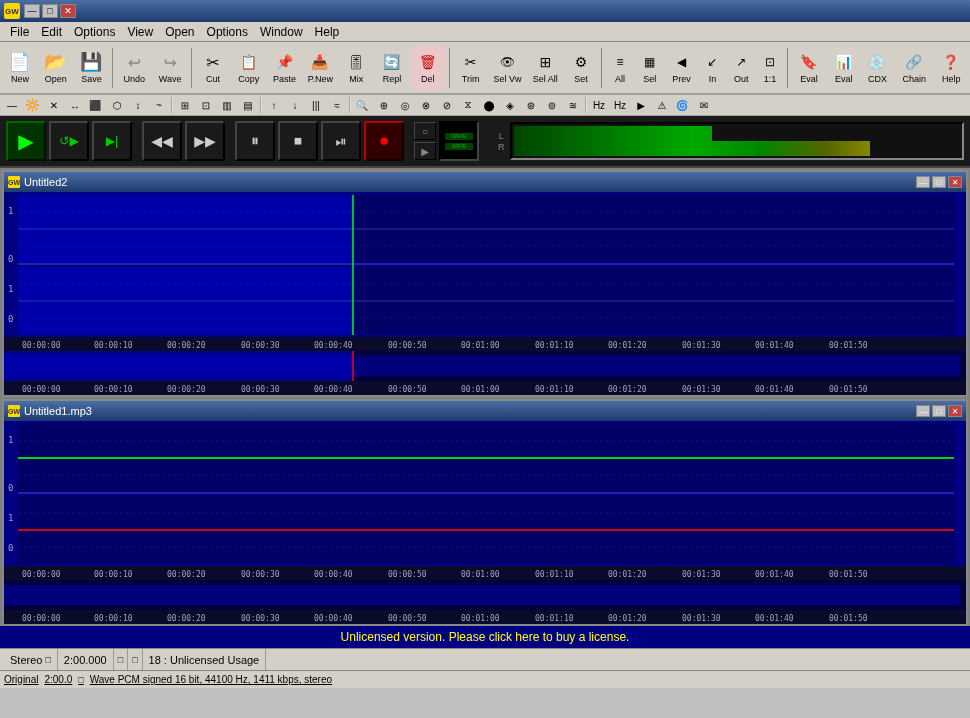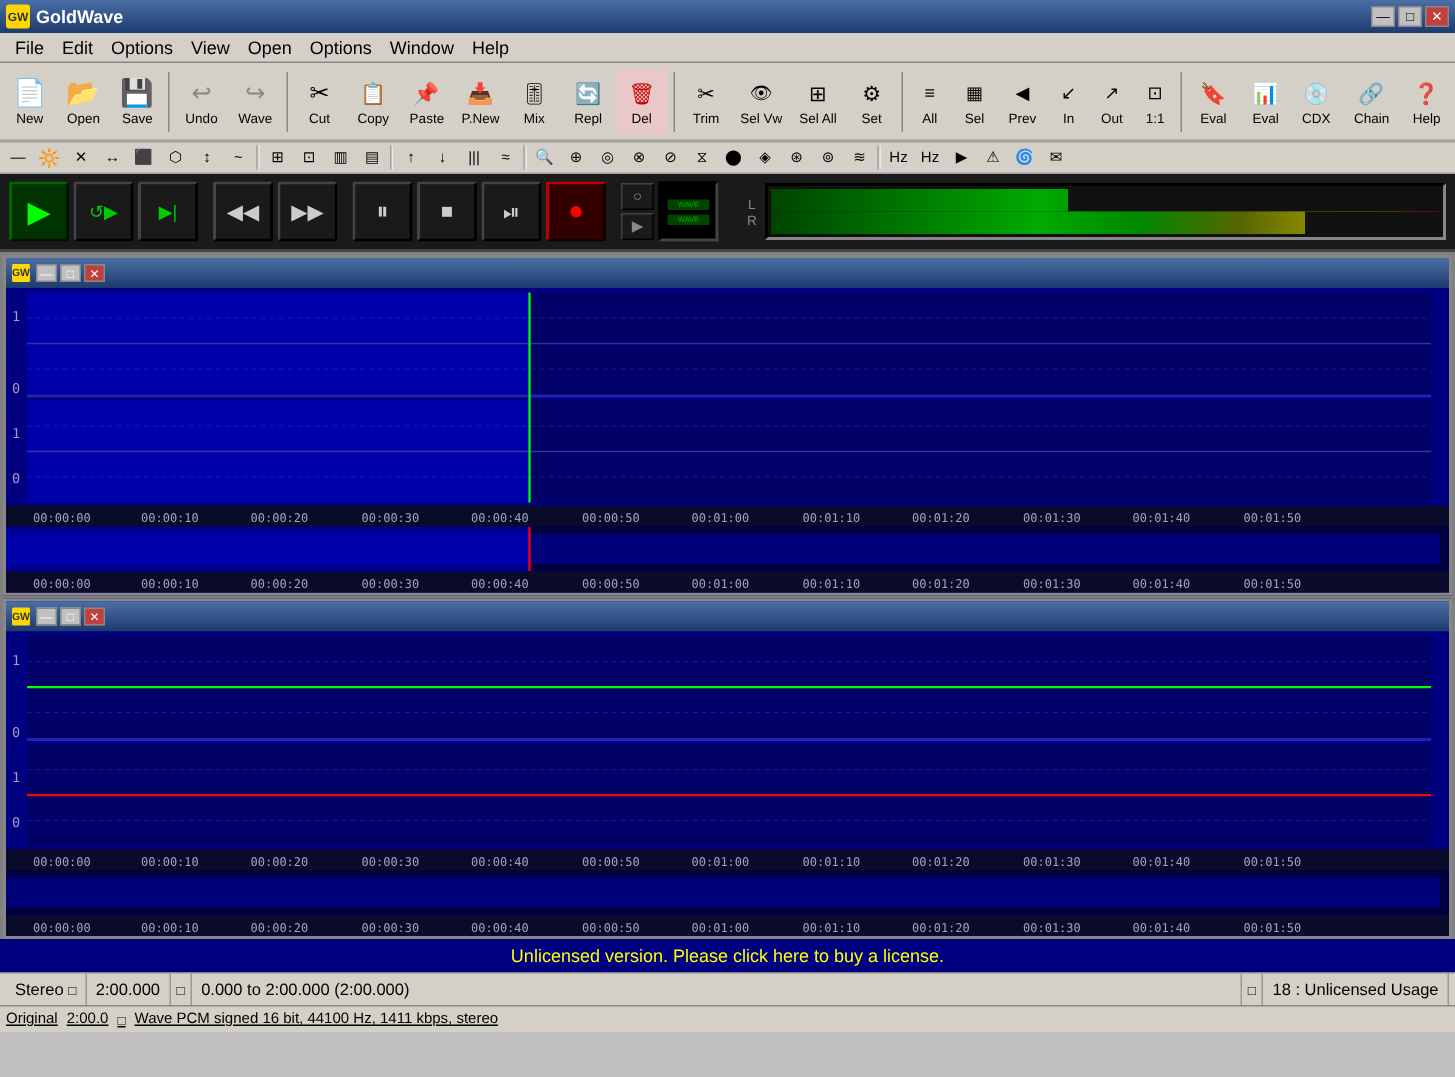--- a/index.html
+++ b/index.html
@@ -288,21 +288,20 @@
       height: 40px;
       background: #888;
       margin: 0 3px;
     }
   </style>
 </head>
 <body>
 
 <div id="title-bar">
   <div id="title-logo" style="width:16px;height:16px;background:#ffd700;border-radius:2px;display:flex;align-items:center;justify-content:center;font-size:8px;font-weight:bold;color:#333;margin-right:4px;">GW</div>
-  <span id="title-text" style="flex:1;font-size:12px;font-weight:bold;color:white;">GoldWave</span>
   <div id="window-controls" style="display:flex;gap:2px;">
     <div class="win-btn">—</div>
     <div class="win-btn">□</div>
     <div class="win-btn close">✕</div>
   </div>
 </div>
 
 <div id="menu-bar" style="height:20px;background:#d4d0c8;border-bottom:1px solid #888;display:flex;align-items:center;padding:0 4px;">
   <span class="menu-item">File</span>
   <span class="menu-item">Edit</span>
@@ -553,20 +552,21 @@
     <div id="volume-meter-r" style="position:absolute;bottom:2px;left:2px;right:2px;height:15px;background:linear-gradient(to right,#004400 0%,#00aa00 40%,#008800 55%,#556600 70%,#888800 80%,#aaaa00 88%,#cc6600 94%,#aa2200 100%);"></div>
     <div style="position:absolute;bottom:2px;right:2px;height:15px;width:20%;background:#111;"></div>
   </div>
 </div>
 
 <div id="audio-area" style="background:#808080;display:flex;flex-direction:column;gap:0;">
 
   <div class="audio-window" style="margin:2px 2px 0 2px;border:2px solid #888;">
     <div class="audio-window-title">
       <div class="aw-logo">GW</div>
+      <span class="aw-title-text">Untitled2</span>
       <div class="aw-controls">
         <div class="aw-btn">—</div>
         <div class="aw-btn">□</div>
         <div class="aw-btn close">✕</div>
       </div>
     </div>
 
     <div style="position:relative;background:#000080;">
       <svg width="956" height="145" style="display:block;">
 
@@ -642,20 +642,21 @@
         <text x="678" y="11" fill="#a0a0c0" font-size="8" font-family="monospace">00:01:30</text>
         <text x="751" y="11" fill="#a0a0c0" font-size="8" font-family="monospace">00:01:40</text>
         <text x="825" y="11" fill="#a0a0c0" font-size="8" font-family="monospace">00:01:50</text>
       </svg>
     </div>
   </div>
 
   <div class="audio-window" style="margin:2px 2px 0 2px;border:2px solid #888;">
     <div class="audio-window-title">
       <div class="aw-logo">GW</div>
+      <span class="aw-title-text">Untitled1.mp3</span>
       <div class="aw-controls">
         <div class="aw-btn">—</div>
         <div class="aw-btn">□</div>
         <div class="aw-btn close">✕</div>
       </div>
     </div>
 
     <div style="position:relative;background:#000080;">
       <svg width="956" height="145" style="display:block;">
 
@@ -738,23 +739,20 @@
   <div class="status-section" style="padding:0 6px;border-right:1px solid #999;height:100%;display:flex;align-items:center;gap:3px;">
     <span>Stereo</span>
     <span style="font-size:9px;">□</span>
   </div>
   <div class="status-section" style="padding:0 6px;border-right:1px solid #999;height:100%;display:flex;align-items:center;">
     <span>2:00.000</span>
   </div>
   <div class="status-section" style="padding:0 4px;border-right:1px solid #999;height:100%;display:flex;align-items:center;">
     <span style="font-size:9px;">□</span>
   </div>
-  <div class="status-section" style="padding:0 6px;border-right:1px solid #999;height:100%;display:flex;align-items:center;flex:1;">
-    <span>0.000 to 2:00.000 (2:00.000)</span>
-  </div>
   <div class="status-section" style="padding:0 4px;border-right:1px solid #999;height:100%;display:flex;align-items:center;">
     <span style="font-size:9px;">□</span>
   </div>
   <div class="status-section" style="padding:0 6px;height:100%;display:flex;align-items:center;">
     <span>18 : Unlicensed Usage</span>
   </div>
 </div>
 
 <div id="info-bar" style="height:18px;background:#d4d0c8;border-top:1px solid #888;display:flex;align-items:center;padding:0 4px;font-size:10px;gap:6px;">
   <span>Original</span>

